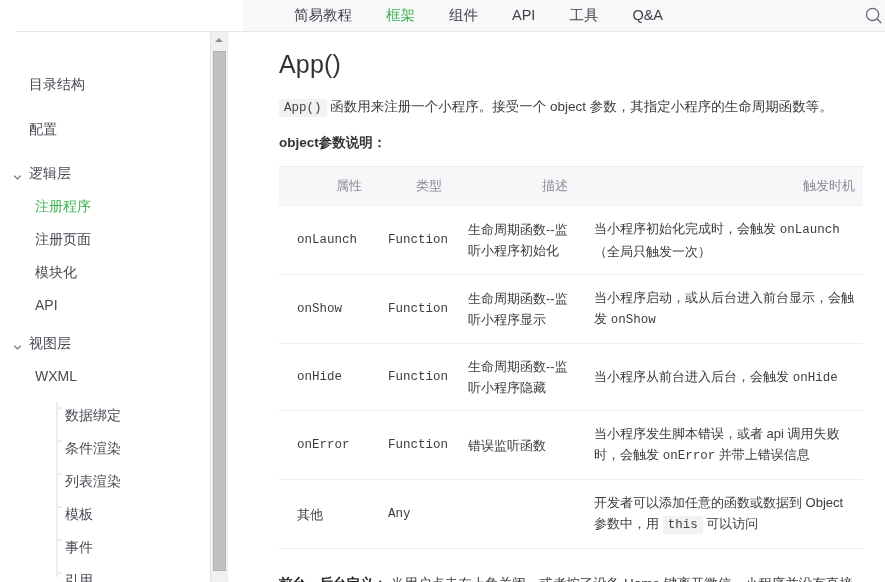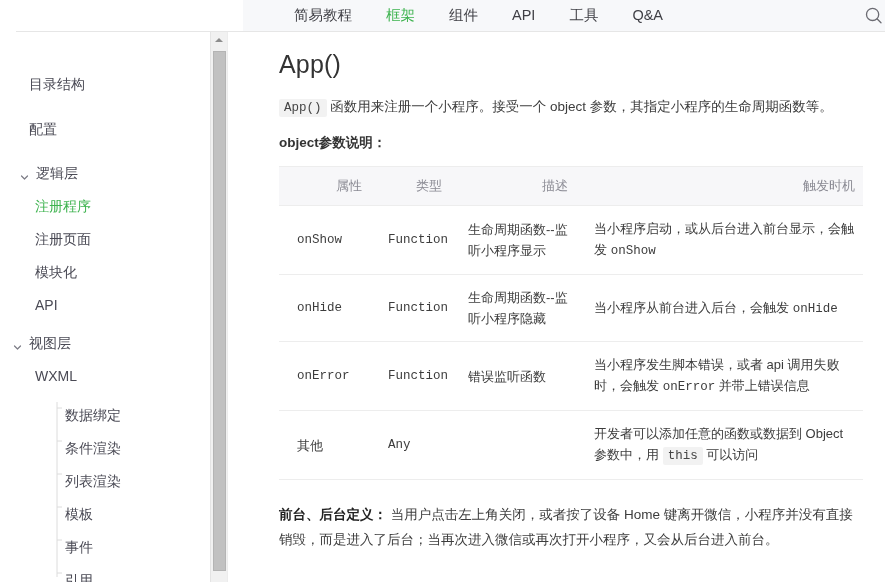--- a/index.html
+++ b/index.html
@@ -146,21 +146,21 @@
       <line x1="57" y1="376" x2="62" y2="376" stroke="#dcdcdc" stroke-width="1"></line>
       <line x1="57" y1="409" x2="62" y2="409" stroke="#dcdcdc" stroke-width="1"></line>
       <line x1="57" y1="442" x2="62" y2="442" stroke="#dcdcdc" stroke-width="1"></line>
       <line x1="57" y1="475" x2="62" y2="475" stroke="#dcdcdc" stroke-width="1"></line>
       <line x1="57" y1="508" x2="62" y2="508" stroke="#dcdcdc" stroke-width="1"></line>
       <line x1="57" y1="541" x2="62" y2="541" stroke="#dcdcdc" stroke-width="1"></line>
     </svg>
     <div id="side-items">
         <div class="side-item" style="position: absolute; left: 29px; top: 44px;"><span>目录结构</span></div>
         <div class="side-item" style="position: absolute; left: 29px; top: 89px;"><span>配置</span></div>
-        <div class="side-item" style="position: absolute; left: 29px; top: 133px; margin-left: 7px;"><span class="chev"><svg width="9" height="9" viewBox="0 0 9 9">
+        <div class="side-item" style="position: absolute; left: 29px; top: 133px;"><span class="chev"><svg width="9" height="9" viewBox="0 0 9 9">
               <polyline points="1.5,3 4.5,6 7.5,3" fill="none" stroke="#7c7c86" stroke-width="1.2" stroke-linecap="round" stroke-linejoin="round"></polyline>
             </svg></span><span>逻辑层</span></div>
         <div class="side-item active" style="position: absolute; left: 35px; top: 166px;"><span>注册程序</span></div>
         <div class="side-item" style="position: absolute; left: 35px; top: 199px;"><span>注册页面</span></div>
         <div class="side-item" style="position: absolute; left: 35px; top: 232px;"><span>模块化</span></div>
         <div class="side-item" style="position: absolute; left: 35px; top: 265px;"><span>API</span></div>
         <div class="side-item" style="position: absolute; left: 29px; top: 303px;"><span class="chev"><svg width="9" height="9" viewBox="0 0 9 9">
               <polyline points="1.5,3 4.5,6 7.5,3" fill="none" stroke="#7c7c86" stroke-width="1.2" stroke-linecap="round" stroke-linejoin="round"></polyline>
             </svg></span><span>视图层</span></div>
         <div class="side-item" style="position: absolute; left: 35px; top: 336px;"><span>WXML</span></div>
@@ -202,20 +202,26 @@
         <thead>
             <tr id="thead-row">
               <th class="c1">属性</th>
               <th class="c2">类型</th>
               <th class="c3">描述</th>
               <th class="c4">触发时机</th>
             </tr>
           </thead>
         <tbody id="tbody">
             <tr>
+              <td class="c1 mono">onLaunch</td>
+              <td class="c2 mono">Function</td>
+              <td class="c3">生命周期函数--监听小程序初始化</td>
+              <td class="c4"><span>当小程序初始化完成时，会触发 </span><span class="mono-in">onLaunch</span><span>（全局只触发一次）</span></td>
+            </tr>
+            <tr>
               <td class="c1 mono">onShow</td>
               <td class="c2 mono">Function</td>
               <td class="c3">生命周期函数--监听小程序显示</td>
               <td class="c4"><span>当小程序启动，或从后台进入前台显示，会触发 </span><span class="mono-in">onShow</span><span></span></td>
             </tr>
             <tr>
               <td class="c1 mono">onHide</td>
               <td class="c2 mono">Function</td>
               <td class="c3">生命周期函数--监听小程序隐藏</td>
               <td class="c4"><span>当小程序从前台进入后台，会触发 </span><span class="mono-in">onHide</span><span></span></td>

